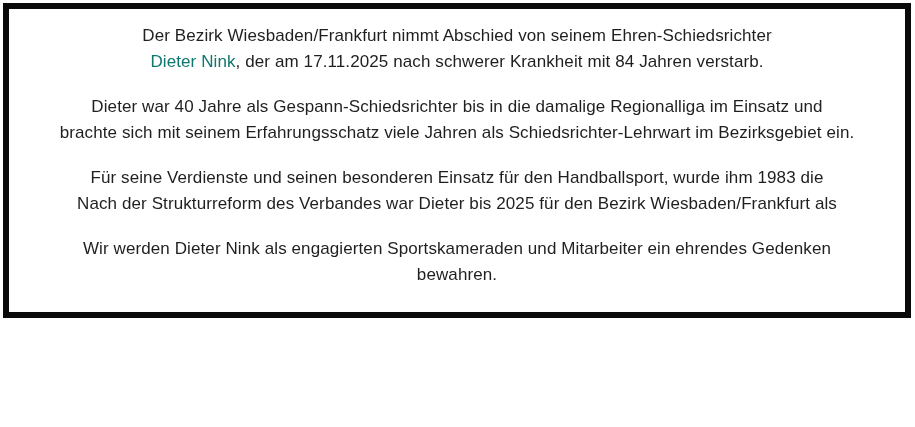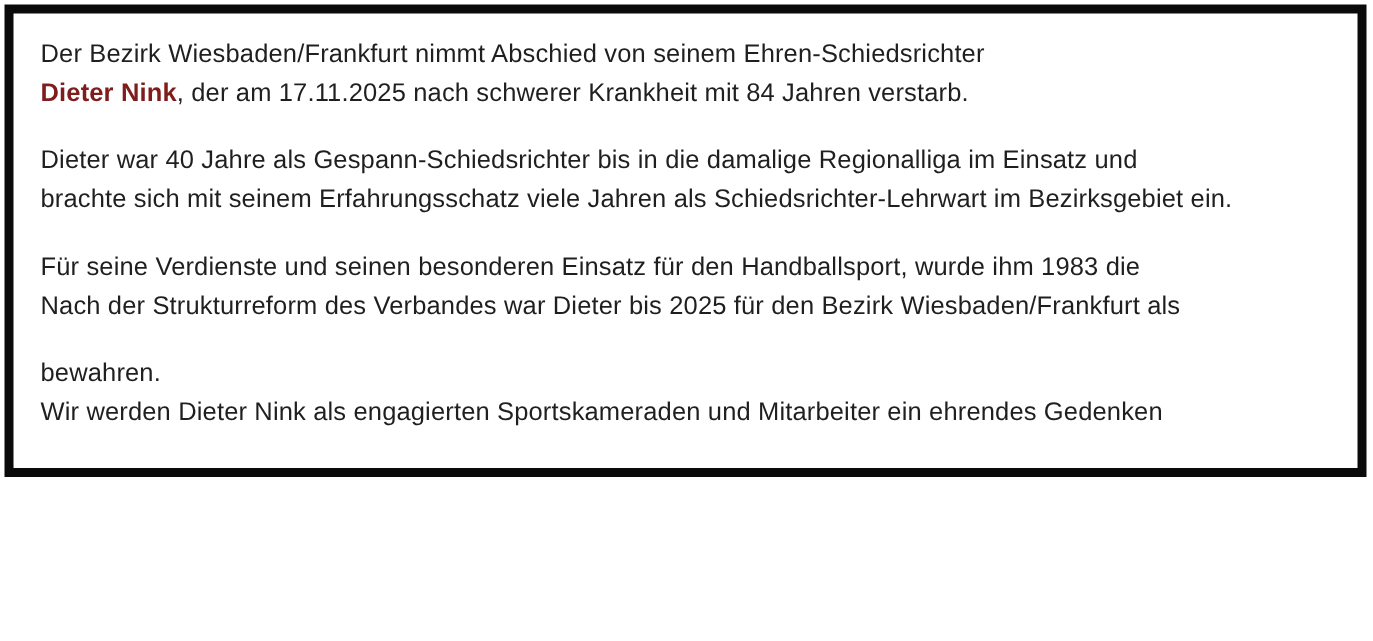--- a/index.html
+++ b/index.html
@@ -8,20 +8,21 @@
     height: 427px;
     background: #ffffff;
     font-family: "Liberation Sans", "DejaVu Sans", sans-serif;
     overflow: hidden;
   }
   .page {
     position: relative;
     width: 915px;
     height: 327px;
     background: #ffffff;
+    text-align: center;
   }
   .notice-box {
     position: absolute;
     left: 3px;
     top: 3px;
     right: 4px;
     bottom: 9px;
     border: 6px solid #0a0a0a;
     background: #ffffff;
     padding: 14px 18px 10px 18px;
@@ -33,22 +34,22 @@
   .para:last-child { margin-bottom: 0; }
   .tline {
     display: block;
     white-space: nowrap;
     font-size: 17px;
     line-height: 26px;
     color: #1f1f1f;
     letter-spacing: 0.1px;
   }
   .tline b, .tline strong {
-    font-weight: 700;
-    color: #7f1d1d;
+    font-weight: 400;
+    color: #0f766e;
   }
 </style>
 </head>
 <body>
 
 <div class="page">
   <div class="notice-box">
 
     <div class="para">
       <span class="tline">Der Bezirk Wiesbaden/Frankfurt nimmt Abschied von seinem Ehren-Schiedsrichter</span>
@@ -59,19 +60,19 @@
       <span class="tline">Dieter war 40 Jahre als Gespann-Schiedsrichter bis in die damalige Regionalliga im Einsatz und</span>
       <span class="tline">brachte sich mit seinem Erfahrungsschatz viele Jahren als Schiedsrichter-Lehrwart im Bezirksgebiet ein.</span>
     </div>
 
     <div class="para">
       <span class="tline">Für seine Verdienste und seinen besonderen Einsatz für den Handballsport, wurde ihm 1983 die</span>
       <span class="tline">Nach der Strukturreform des Verbandes war Dieter bis 2025 für den Bezirk Wiesbaden/Frankfurt als</span>
     </div>
 
     <div class="para">
+      <span class="tline">Wir werden Dieter Nink als engagierten Sportskameraden und Mitarbeiter ein ehrendes Gedenken</span>
       <span class="tline">bewahren.</span>
-      <span class="tline">Wir werden Dieter Nink als engagierten Sportskameraden und Mitarbeiter ein ehrendes Gedenken</span>
     </div>
 
 
   </div>
 </div>
 
 </body></html>

